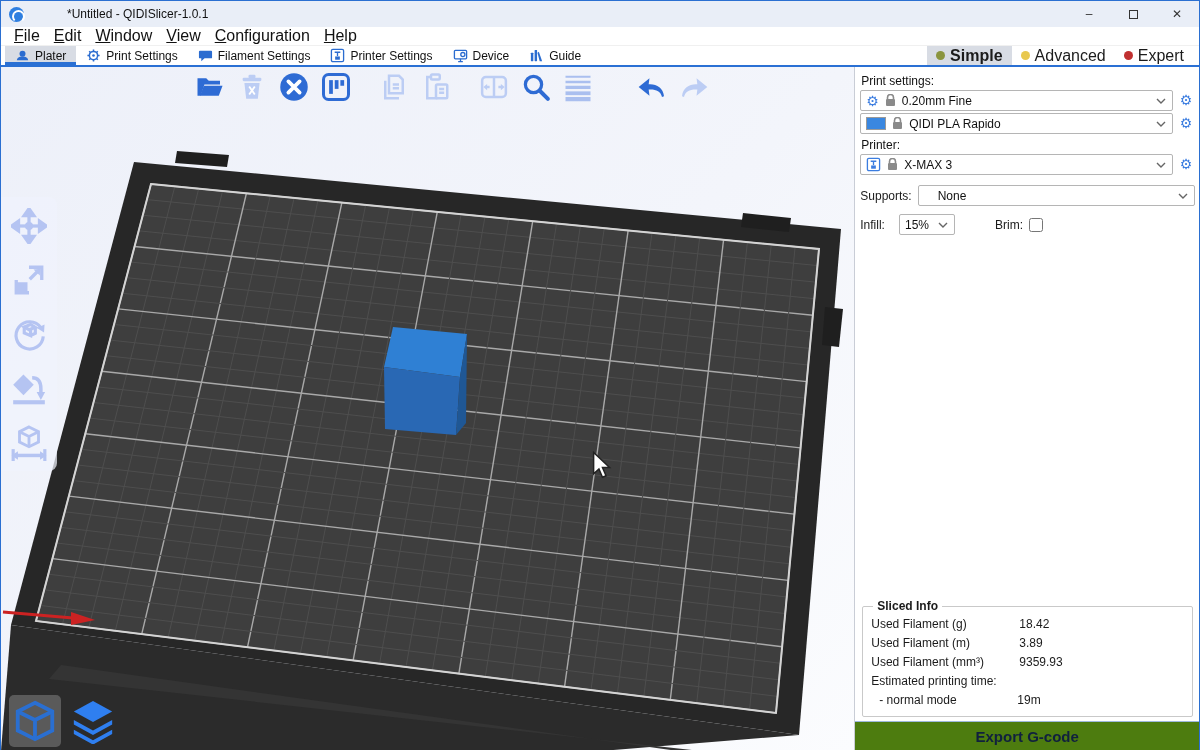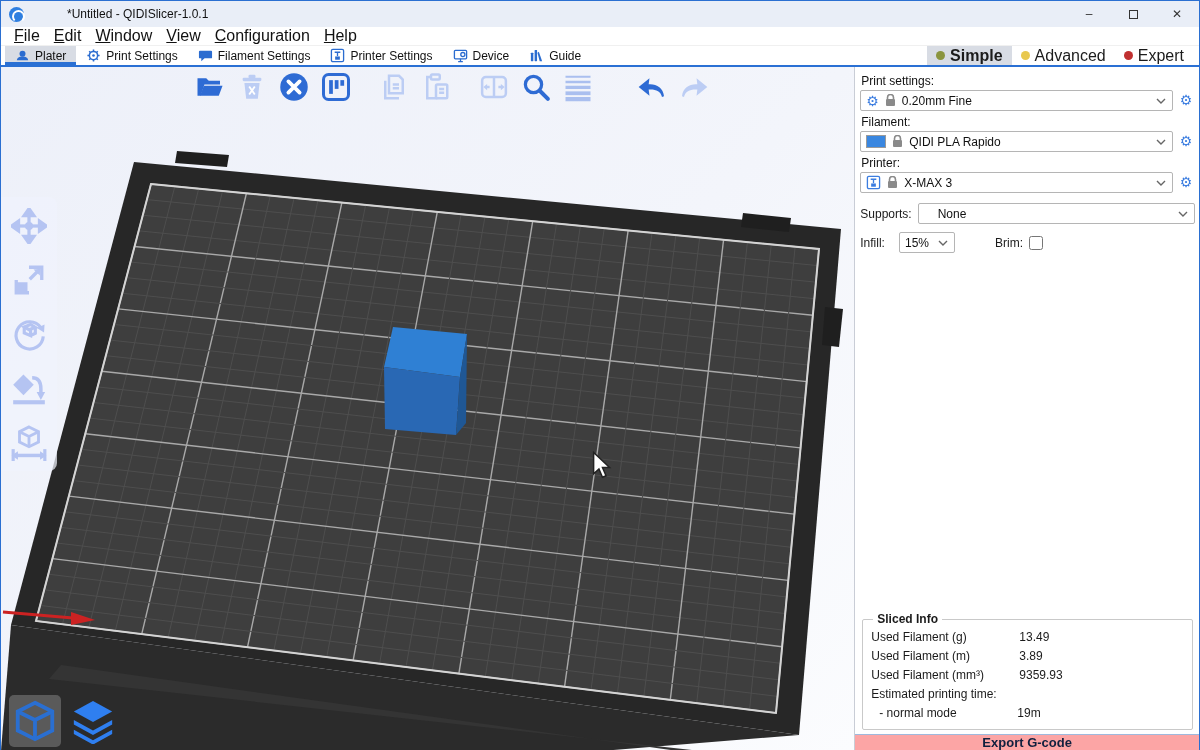--- a/index.html
+++ b/index.html
@@ -73,22 +73,22 @@
   .brim-check { width:14px; height:14px; accent-color:#2a70d4; }
   .sb-spacer { flex:1; }
 
   fieldset.sliced { border:1px solid #c9c9c9; border-radius:2px; margin:0 2px 4px 2px; padding:2px 6px 6px 6px; }
   fieldset.sliced legend { font-weight:bold; font-size:12px; padding:0 4px; margin-left:4px; }
   .si-row { display:flex; padding:2px 0 3px 2px; font-size:12px; }
   .si-label { width:148px; flex:none; }
   .si-value { flex:1; }
   .si-sub { padding-left:10px; }
 
-  .export-btn { height:17px; margin:0 -4px 0 -5px; background:#fca5a5; border:1px solid #9fb9dd; border-left:none; border-right:none;
-                display:flex; align-items:center; justify-content:center; font-weight:bold; font-size:13px; color:#10203e; }
+  .export-btn { height:30px; margin:0 -4px 0 -5px; background:#4d7c0f; border:1px solid #9fb9dd; border-left:none; border-right:none;
+                display:flex; align-items:center; justify-content:center; font-weight:bold; font-size:15px; color:#10203e; }
 </style>
 </head>
 <body>
 
 <div class="app">
 
   <div class="titlebar">
     <span class="app-icon"></span>
     <span class="win-title">*Untitled - QIDISlicer-1.0.1</span>
     <div class="win-controls">
@@ -454,21 +454,20 @@
               <rect x="1" y="5" width="9" height="7" rx="1" fill="#8a8a8a"></rect>
             </svg>
           <span class="val">0.20mm Fine</span>
           <svg class="chev" width="10" height="6" viewBox="0 0 10 6">
               <polyline points="1,1 5,5 9,1" fill="none" stroke="#666" stroke-width="1.4"></polyline>
             </svg>
         </div>
         <div class="gear-btn"><span class="gear-glyph">⚙</span></div>
       </div>
 
-      <div class="sb-label">Filament:</div>
       <div class="combo-row">
         <div class="combo">
           <span class="swatch"></span>
           <svg width="11" height="13" viewBox="0 0 11 13">
               <path d="M2.5 5V3.5a3 3 0 0 1 6 0V5" fill="none" stroke="#8a8a8a" stroke-width="1.6"></path>
               <rect x="1" y="5" width="9" height="7" rx="1" fill="#8a8a8a"></rect>
             </svg>
           <span class="val">QIDI PLA Rapido</span>
           <svg class="chev" width="10" height="6" viewBox="0 0 10 6">
               <polyline points="1,1 5,5 9,1" fill="none" stroke="#666" stroke-width="1.4"></polyline>
@@ -520,21 +519,21 @@
         <span style="margin-left:34px">Brim:</span>
         <input type="checkbox" class="brim-check" style="">
       </div>
 
       <div class="sb-spacer"></div>
 
       <fieldset class="sliced">
         <legend>Sliced Info</legend>
         <div class="si-row">
           <span class="si-label">Used Filament (g)</span>
-          <span class="si-value">13.49</span>
+          <span class="si-value">18.42</span>
         </div>
         <div class="si-row">
           <span class="si-label">Used Filament (m)</span>
           <span class="si-value">3.89</span>
         </div>
         <div class="si-row">
           <span class="si-label">Used Filament (mm³)</span>
           <span class="si-value">9359.93</span>
         </div>
         <div class="si-row">

